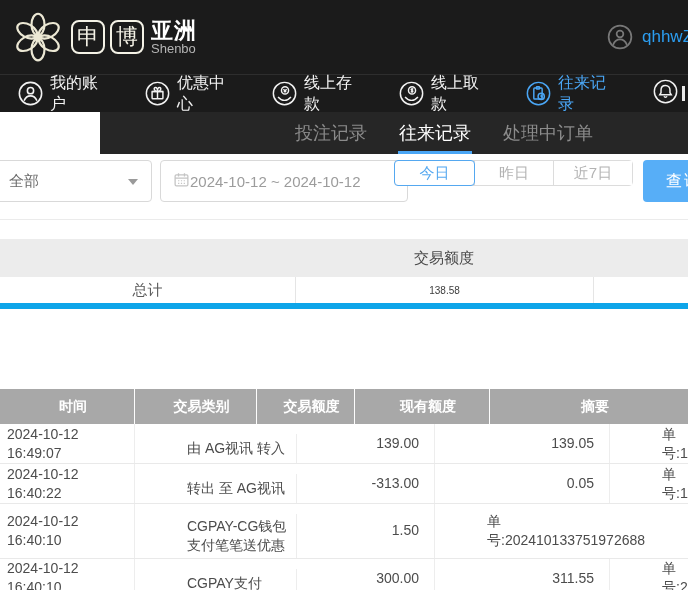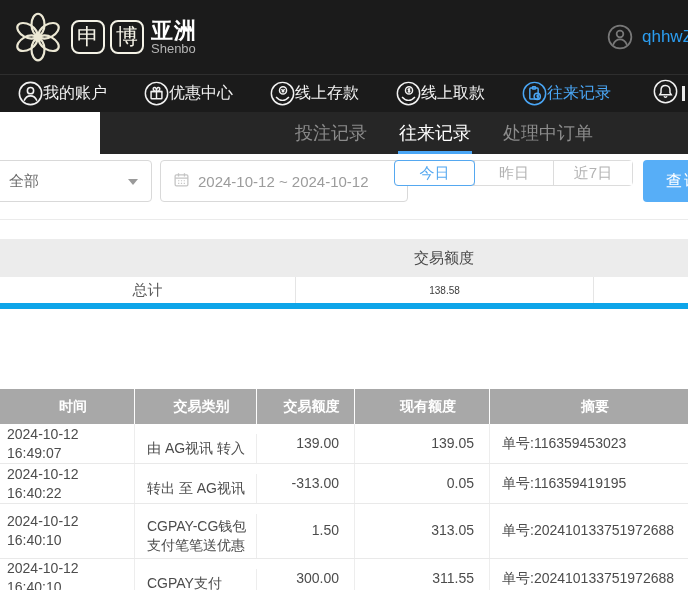--- a/index.html
+++ b/index.html
@@ -15,41 +15,41 @@
   .brand-col { margin-left:7px; display:flex; flex-direction:column; line-height:1.05; }
   .brand-region { color:#ffffff; font-size:22px; font-weight:bold; letter-spacing:1px; }
   .brand-en { color:#b5b5b5; font-size:13px; }
   .user-block { margin-left:auto; display:flex; align-items:center; gap:9px; }
   .user-icon svg { display:block; }
   .user-name { color:#2b9df0; font-size:17px; white-space:nowrap; width:46px; overflow:hidden; }
 
   
   .main-nav { height:38px; background:#1b1b1b; border-top:1px solid #2e2e2e;
     display:flex; align-items:center; padding-left:18px; column-gap:37px; }
-  .nav-item { display:flex; align-items:center; color:#f2f2f2; font-size:16px; cursor:pointer; }
+  .nav-item { display:flex; align-items:center; gap:7px; color:#f2f2f2; font-size:16px; cursor:pointer; }
   .nav-item svg { display:block; }
   .nav-item.active { color:#4aa6f5; }
   .nav-bell { margin-left:auto; margin-right:3px; display:flex; align-items:center; }
   .nav-cut { width:3px; height:15px; background:#e9e9e9; margin-left:4px; }
 
   
   .sub-nav { height:42px; background:#262626; display:flex; justify-content:center; column-gap:30px;
     position:relative; left:100px; }
   .tab { color:#8b8b8b; font-size:18px; line-height:42px; position:relative; cursor:pointer; padding:0 1px; }
   .tab.active { color:#ffffff; }
   .tab.active::after { content:""; position:absolute; left:0; right:0; bottom:0; height:3px; background:#4aa6f5; }
 
   
   .filter-bar { position:relative; height:66px; background:#fff; border-bottom:1px solid #ebebeb; }
   .select-box { position:absolute; left:-8px; top:6px; width:160px; height:42px; border:1px solid #d9d9d9;
     border-radius:4px; display:flex; align-items:center; padding-left:16px; font-size:15px; color:#6b6b6b; }
   .select-caret { position:absolute; right:13px; top:18px; width:0; height:0;
     border-left:5px solid transparent; border-right:5px solid transparent; border-top:6px solid #9a9a9a; }
   .date-box { position:absolute; left:160px; top:6px; width:248px; height:42px; border:1px solid #d9d9d9;
-    border-radius:4px; display:flex; align-items:center; gap:8px; padding-left:12px; font-size:15px; color:#9c9c9c; }
+    border-radius:4px; display:flex; align-items:center; padding-left:12px; font-size:15px; color:#9c9c9c; }
   .quick-group { position:absolute; left:394px; top:6px; height:26px; display:flex;
     border:1px solid #dcdcdc; border-radius:4px; }
   .quick-btn { width:79px; display:flex; align-items:center; justify-content:center;
     font-size:15px; color:#b3b3b3; background:#fff; cursor:pointer; }
   .quick-btn + .quick-btn { border-left:1px solid #dcdcdc; }
   .quick-btn.active { margin:-1px; width:81px; border:1px solid #55a8f0; border-radius:4px; color:#55a8f0; z-index:1; }
   .search-btn { position:absolute; left:643px; top:6px; width:82px; height:42px; background:#57aef7;
     border-radius:4px; color:#fff; font-size:16px; display:flex; align-items:center; justify-content:center;
     letter-spacing:2px; cursor:pointer; }
 
@@ -63,21 +63,21 @@
   .summary-row .value { font-size:10px; color:#3c3c3c; }
 
   .white-gap { height:80px; background:#fff; }
 
   
   .txn-head { height:35px; background:#a8a8a8; display:grid; grid-template-columns:135px 122px 98px 135px 1fr; }
   .txn-head .hcell { display:flex; align-items:center; justify-content:center; color:#ffffff; font-size:14px;
     font-weight:bold; border-right:1px solid #fdfdfd;margin-left:12px; }
   .txn-head .hcell:last-child { border-right:none; }
   .txn-row { display:grid; grid-template-columns:135px 122px 98px 135px 1fr; border-bottom:1px solid #e9e9e9;
-    min-height:40px; }
+    min-height:40px;gap:40px; }
   .txn-row.tall { min-height:44px; }
   .txn-row .cell { display:flex; align-items:center; font-size:14px; color:#4c4c4c; border-right:1px solid #ededed;
     line-height:1.35; }
   .txn-row .cell:last-child { border-right:none; }
   .c-time { padding-left:7px; }
   .c-type { padding:3px 6px 3px 12px; word-break:break-all;margin-top:10px; }
   .c-amt, .c-bal { justify-content:flex-end; padding-right:15px; }
   .c-memo { padding-left:12px; }
 </style>
 </head>
@@ -246,21 +246,20 @@
     <div class="cell c-type">转出 至 AG视讯</div>
     <div class="cell c-amt">-313.00</div>
     <div class="cell c-bal">0.05</div>
     <div class="cell c-memo">单号:116359419195</div>
   </div>
 
   <div class="txn-row tall">
     <div class="cell c-time">2024-10-12 16:40:10</div>
     <div class="cell c-type">CGPAY-CG钱包支付笔笔送优惠</div>
     <div class="cell c-amt">1.50</div>
-    <div class="cell c-bal">313.05</div>
     <div class="cell c-memo">单号:202410133751972688</div>
   </div>
 
   <div class="txn-row">
     <div class="cell c-time">2024-10-12 16:40:10</div>
     <div class="cell c-type">CGPAY支付</div>
     <div class="cell c-amt">300.00</div>
     <div class="cell c-bal">311.55</div>
     <div class="cell c-memo">单号:202410133751972688</div>
   </div>

